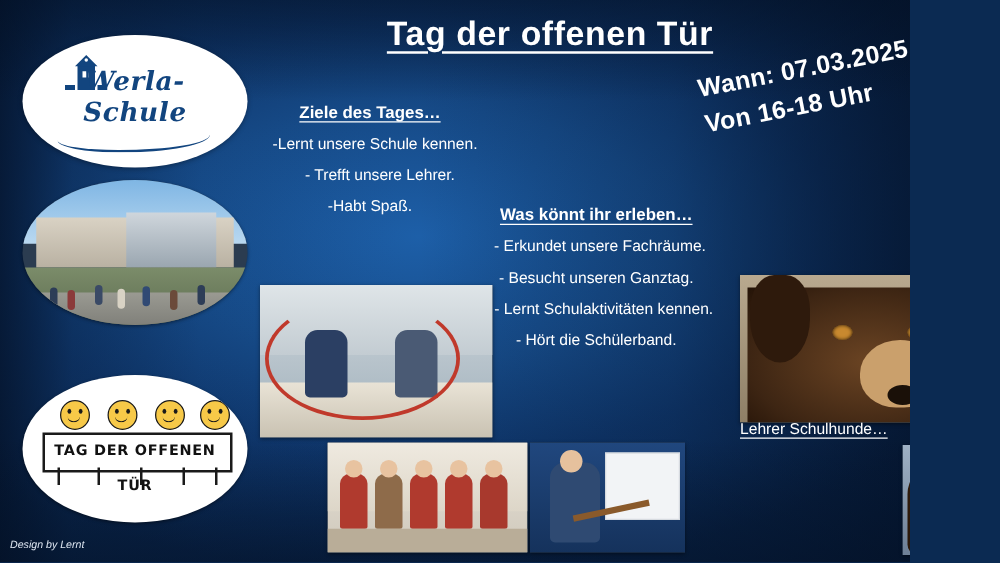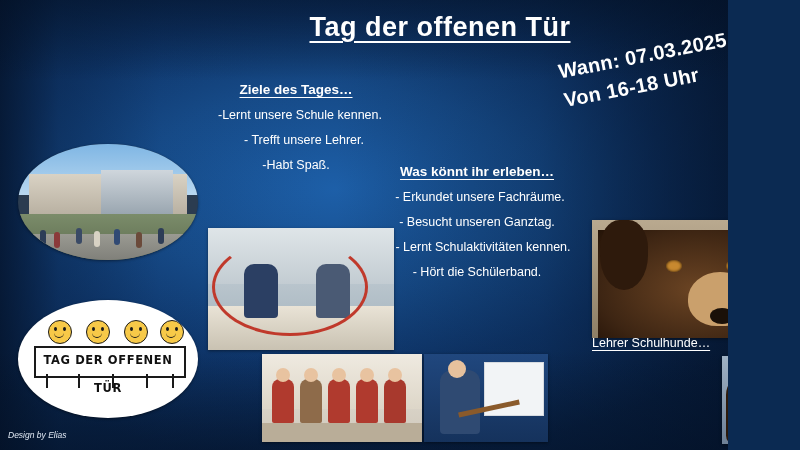--- a/index.html
+++ b/index.html
@@ -255,20 +255,36 @@
     font-style: italic;
   }
 </style>
 </head>
 <body>
 
 <div id="poster">
 
   <div class="layer title">Tag der offenen Tür</div>
 
+  <div class="layer logo-oval">
+    <svg class="logo-mark" viewBox="0 0 34 32">
+      <rect x="10" y="10" width="14" height="20" fill="#12457f"></rect>
+      <polygon points="17,2 26,11 8,11" fill="#12457f"></polygon>
+      <rect x="14" y="15" width="3" height="5" fill="#ffffff"></rect>
+      <rect x="19" y="15" width="3" height="5" fill="#ffffff"></rect>
+      <circle cx="17" cy="6" r="1.4" fill="#ffffff"></circle>
+      <rect x="0" y="26" width="8" height="4" fill="#12457f"></rect>
+      <rect x="26" y="26" width="8" height="4" fill="#12457f"></rect>
+    </svg>
+    <div class="logo-text">
+      <div>Werla-</div>
+      <div>Schule</div>
+    </div>
+    <div class="logo-swoosh"></div>
+  </div>
 
   <div class="layer photo photo-school">
     <div class="sky ps-sky"></div>
     <div class="ps-bld"></div>
     <div class="ps-bld2"></div>
     <div class="grd ps-grd"></div>
     <div class="ps-path"></div>
     <div class="ps-p" style="left:22px;bottom:14px;background:#2d3d57;"></div>
     <div class="ps-p" style="left:36px;bottom:12px;background:#8b3a3a;"></div>
     <div class="ps-p" style="left:58px;bottom:16px;background:#3a4a66;"></div>
@@ -382,15 +398,15 @@
     <div class="blk-line">-Habt Spaß.</div>
   </div>
 
   <div class="layer date-block">
     <div>Wann: 07.03.2025</div>
     <div>Von 16-18 Uhr</div>
   </div>
 
   <div class="layer caption-dogs">Lehrer Schulhunde…</div>
 
-  <div class="layer credit">Design by Elias</div>
+  <div class="layer credit">Design by Lernt</div>
 
 </div>
 
 </body></html>

